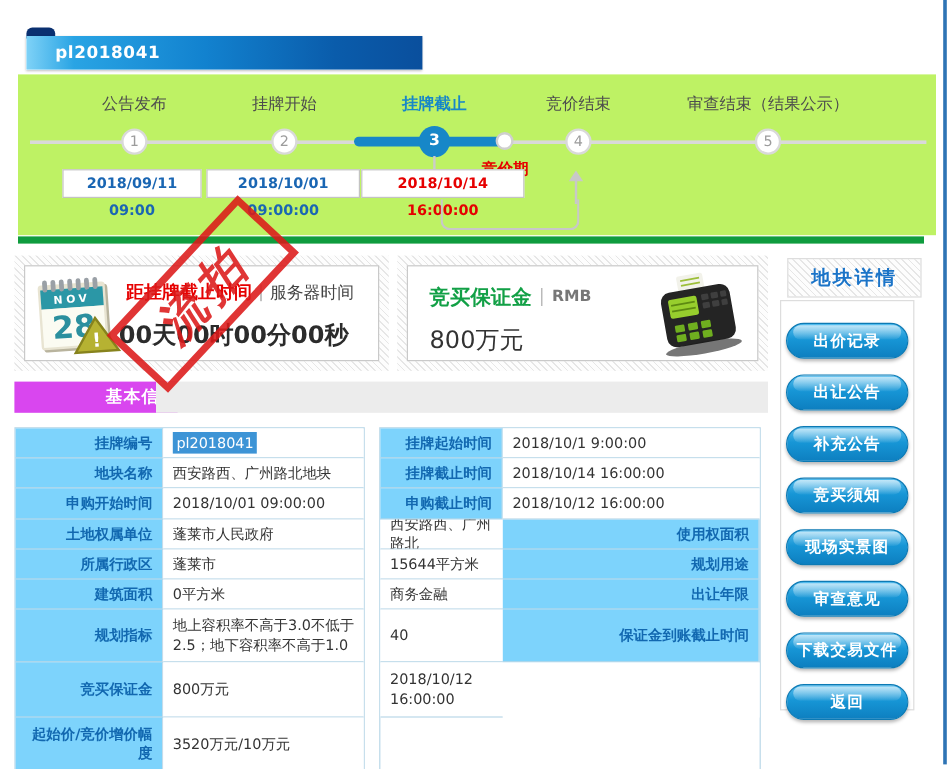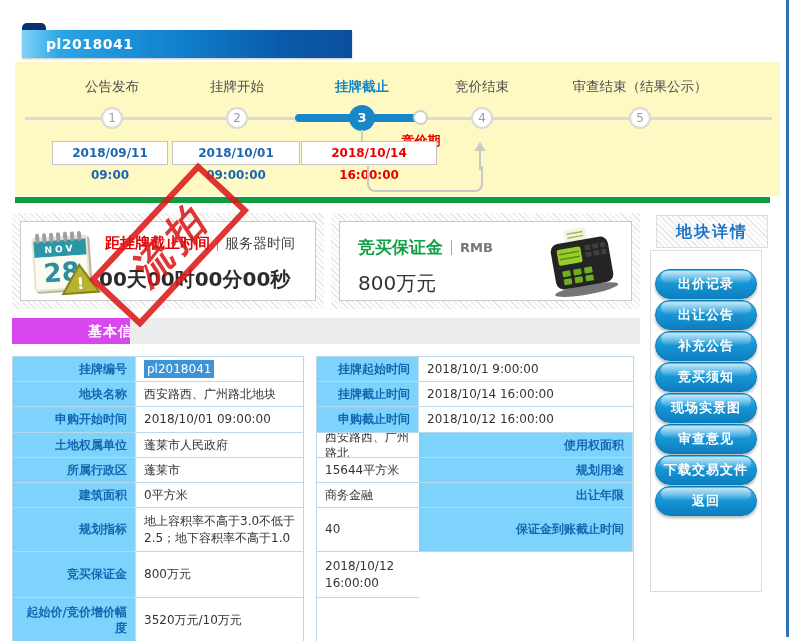--- a/index.html
+++ b/index.html
@@ -11,21 +11,21 @@
   }
   
   .ribbon-fold{position:absolute;left:22px;top:23px;width:24px;height:9px;
     background:#0a3070;border-radius:5px 5px 0 0;}
   .ribbon{position:absolute;left:22px;top:30px;width:330px;height:28px;
     background:linear-gradient(90deg,#7fd2f7 0%,#29a4e4 12%,#1282cf 45%,#0a5cab 78%,#0a4f9d 100%);
     color:#fff;font-size:14px;font-weight:bold;line-height:28px;
     padding-left:24px;box-sizing:border-box;letter-spacing:.5px;
     box-shadow:0 1px 2px rgba(0,0,0,.25);}
   
-  .timeline{position:absolute;left:15px;top:62px;width:765px;height:134px;background:#fef9c3;}
+  .timeline{position:absolute;left:15px;top:62px;width:765px;height:134px;background:#bef264;}
   .step-label{position:absolute;top:16px;transform:translateX(-50%);
     font-size:13.5px;color:#4d4d4d;white-space:nowrap;}
   .step-label.active{color:#1787c8;font-weight:bold;}
   .track{position:absolute;left:10px;right:8px;top:55px;height:3px;background:#d9d9d9;}
   .track-blue{position:absolute;left:280px;top:52px;width:126px;height:8px;background:#1787c8;border-radius:4px;}
   .node{position:absolute;top:45px;width:22px;height:22px;box-sizing:border-box;
     background:#fff;border:2px solid #d9d9d9;border-radius:50%;
     font-size:12px;color:#9c9c9c;text-align:center;line-height:18px;}
   .node.active{top:43px;width:26px;height:26px;background:#1787c8;border:none;
     color:#fff;font-weight:bold;line-height:26px;font-size:13px;}
@@ -68,21 +68,21 @@
   .dep-value{position:absolute;left:18px;top:48px;font-size:20px;color:#333;}
   .pos-icon{position:absolute;right:6px;top:4px;}
   .cal-icon{position:absolute;left:6px;top:2px;}
   
   .sb-header{position:absolute;left:656px;top:215px;width:112px;height:33px;
     border:1px solid #ddd;box-sizing:border-box;
     color:#1b74c8;font-size:16px;font-weight:bold;text-align:center;line-height:31px;
     letter-spacing:2px;text-shadow:1px 1px 0 #fff;}
   .sb-box{position:absolute;left:650px;top:250px;width:112px;height:342px;
     border:1px solid #ddd;box-sizing:border-box;background:#fff;
-    display:flex;flex-direction:column;align-items:center;padding-top:18px;gap:1px;}
+    display:flex;flex-direction:column;align-items:center;padding-top:18px;gap:13px;}
   .sb-btn{width:102px;height:30px;flex:0 0 30px;border:1px solid #0d7ab4;border-radius:15px;
     background:linear-gradient(180deg,#53bced 0%,#1796d6 45%,#0d7fc0 100%);
     color:#fff;font-weight:bold;font-size:13px;letter-spacing:1px;
     box-shadow:0 2px 3px rgba(0,0,0,.28);
     position:relative;cursor:pointer;padding:0;overflow:hidden;
     font-family:"DejaVu Sans","Liberation Sans",sans-serif;}
   .sb-btn::before{content:"";position:absolute;left:5px;right:5px;top:1px;height:12px;
     border-radius:10px;background:linear-gradient(rgba(255,255,255,.65),rgba(255,255,255,.05));}
   .page-border{position:absolute;left:786px;top:0;width:3px;height:637px;background:#2e74b5;}
   

